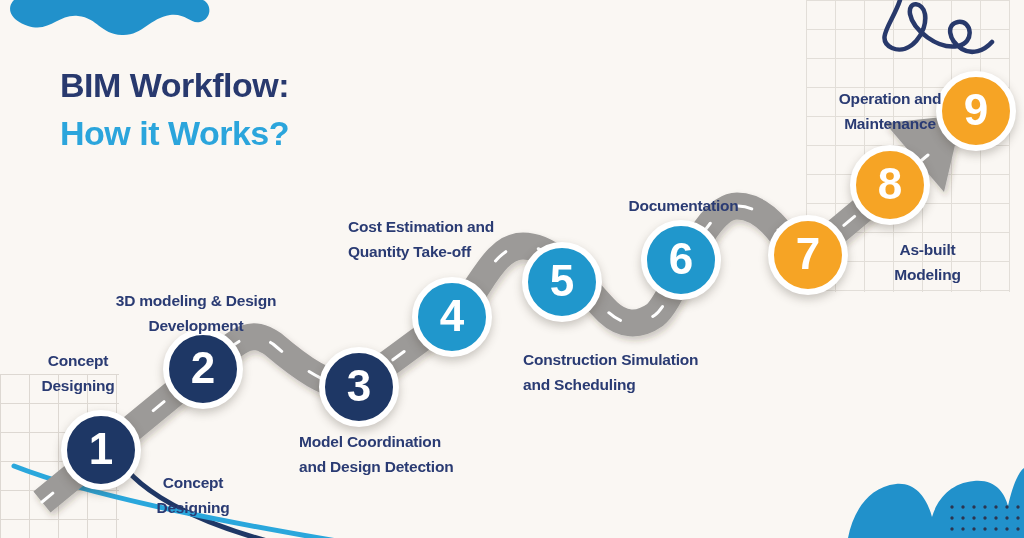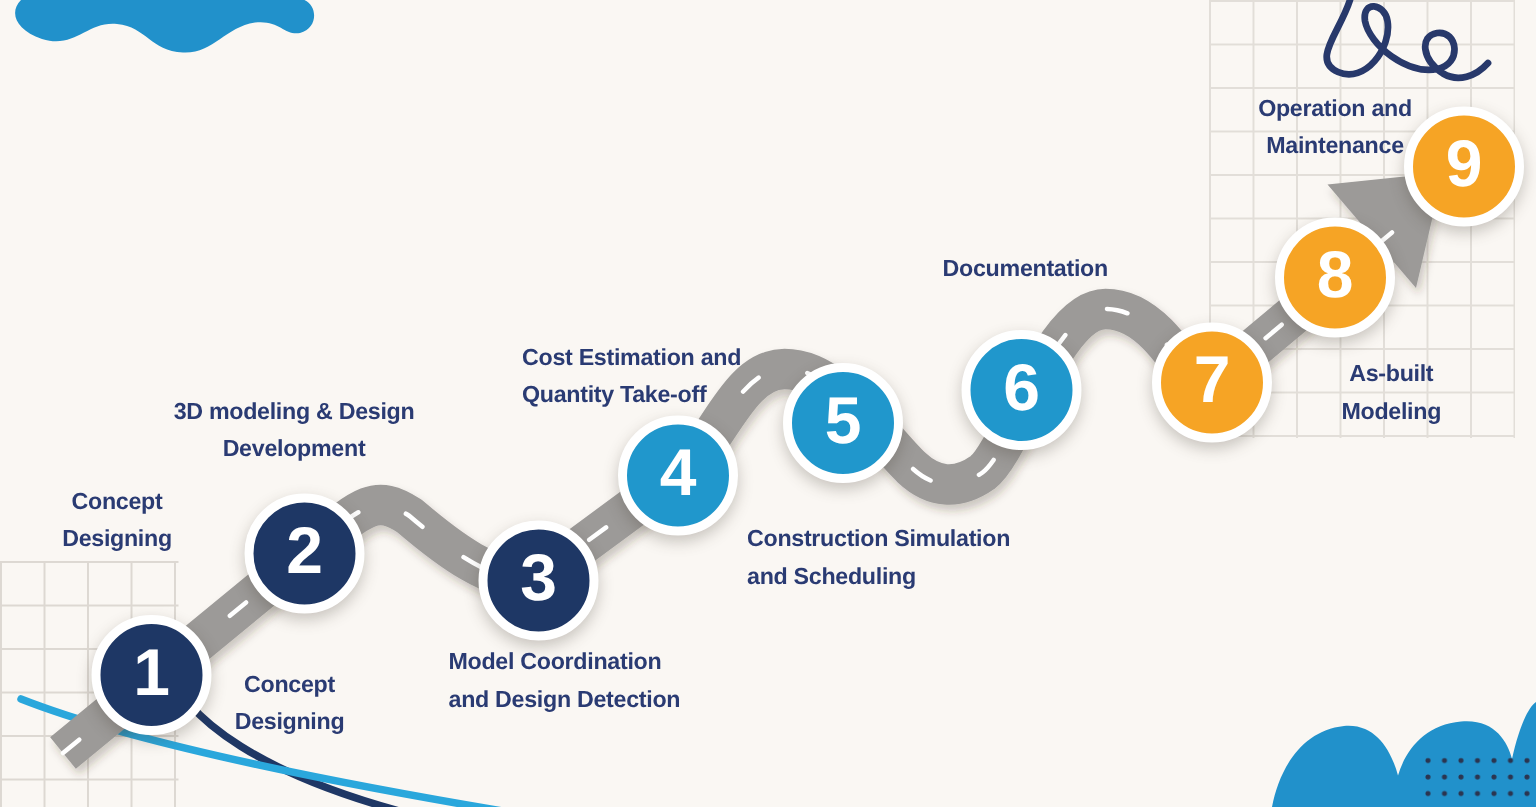--- a/index.html
+++ b/index.html
@@ -33,21 +33,21 @@
   .num{
     color:#ffffff; font-size:44px; font-weight:700; line-height:1;
     transform:translateY(-1px);
   }
   .lbl{
     position:absolute; z-index:4;
     color:#2A3B73; font-weight:700; font-size:15.5px; line-height:25px;
     letter-spacing:-0.2px;
   }
   .lbl span{display:block;}
-  .ctr{text-align:center;}
+  .ctr{text-align:center;margin-top:26px;}
   .title{position:absolute; left:60px; top:61px; z-index:4; letter-spacing:-0.5px;}
   .title .t1{color:#28396E; font-size:34px; font-weight:800; line-height:48px;}
   .title .t2{color:#2BA5DC; font-size:34px; font-weight:800; line-height:48px;}
 </style>
 </head>
 <body>
 
 <div id="stage">
 
   <div id="grid-tr" class="grid"></div>
@@ -73,20 +73,24 @@
     <path d="M 848 538 C 853 512 868 487 896 484 C 918 482 928 502 932 517 C 937 500 950 483 974 481 C 996 479 1005 494 1008 506 C 1012 488 1018 472 1024 468 L 1024 538 Z" fill="#2191CB"></path>
     <rect x="950" y="505" width="74" height="33" fill="url(#dots)"></rect>
 
     <g filter="url(#roadShadow)">
       <path d="M 42 502 L 205 368 C 242 337 250 329 273 344 C 300 367 328 388 356 387 L 455 314 C 478 296 492 246 523 246 C 558 246 585 290 608 312 C 622 325 638 327 655 315 C 675 300 702 206 737 206 C 763 206 782 232 800 262 L 928 155" fill="none" stroke="#9C9A98" stroke-width="27"></path>
       <polygon points="962,115 885,123 944,192" fill="#9C9A98"></polygon>
     </g>
     <path d="M 42 502 L 205 368 C 242 337 250 329 273 344 C 300 367 328 388 356 387 L 455 314 C 478 296 492 246 523 246 C 558 246 585 290 608 312 C 622 325 638 327 655 315 C 675 300 702 206 737 206 C 763 206 782 232 800 262 L 928 155" fill="none" stroke="#ffffff" stroke-width="3" stroke-linecap="round" stroke-dasharray="14 34"></path>
   </svg>
 
+  <div class="title">
+    <div class="t1">BIM Workflow:</div>
+    <div class="t2">How it Works?</div>
+  </div>
 
   <div class="circle c-navy" style="left:101px; top:450px;">
       <span class="num">1</span>
     </div>
   <div class="circle c-navy" style="left:203px; top:369px;">
       <span class="num">2</span>
     </div>
   <div class="circle c-navy" style="left:359px; top:387px;">
       <span class="num">3</span>
     </div>
@@ -118,25 +122,25 @@
       <span>Designing</span>
   </div>
   <div class="lbl ctr" style="left:100px; top:262px; width:192px;">
     <span>3D modeling &amp; Design</span>
       <span>Development</span>
   </div>
   <div class="lbl" style="left:299px; top:429px; width:175px;">
     <span>Model Coordination</span>
       <span>and Design Detection</span>
   </div>
-  <div class="lbl" style="left:348px; top:214px; width:180px;margin-top:12px;">
+  <div class="lbl" style="left:348px; top:214px; width:180px;">
     <span>Cost Estimation and</span>
       <span>Quantity Take-off</span>
   </div>
-  <div class="lbl" style="left:498px; top:347px; width:205px;">
+  <div class="lbl" style="left:523px; top:347px; width:205px;">
     <span>Construction Simulation</span>
       <span>and Scheduling</span>
   </div>
   <div class="lbl ctr" style="left:616px; top:167px; width:135px;">
     <span>Documentation</span>
   </div>
   <div class="lbl" style="left:880px; top:237px; width:95px;text-align:center;">
     <span>As-built</span>
       <span>Modeling</span>
   </div>

